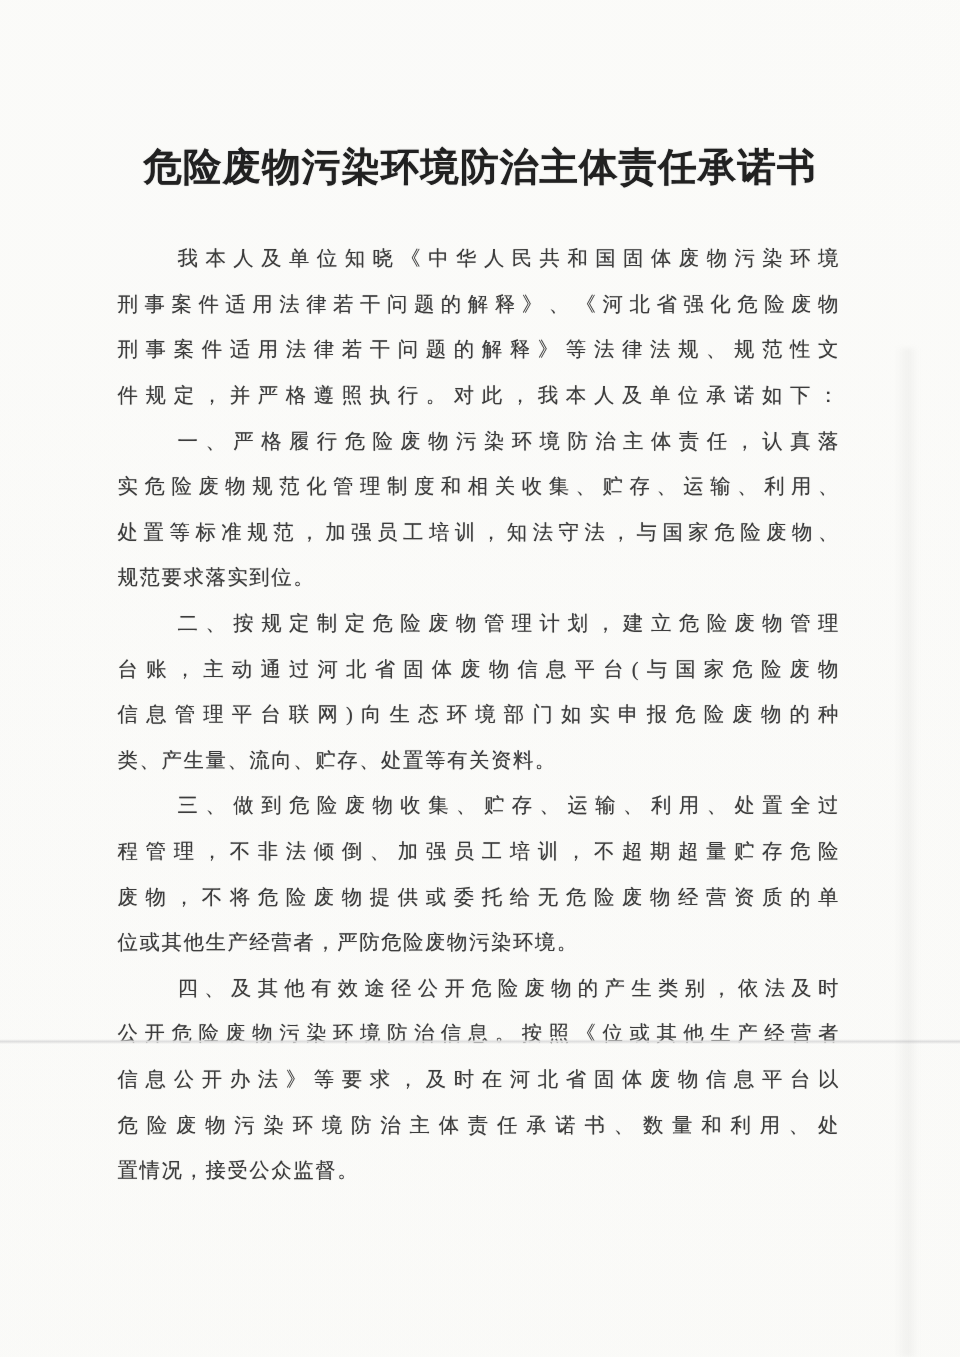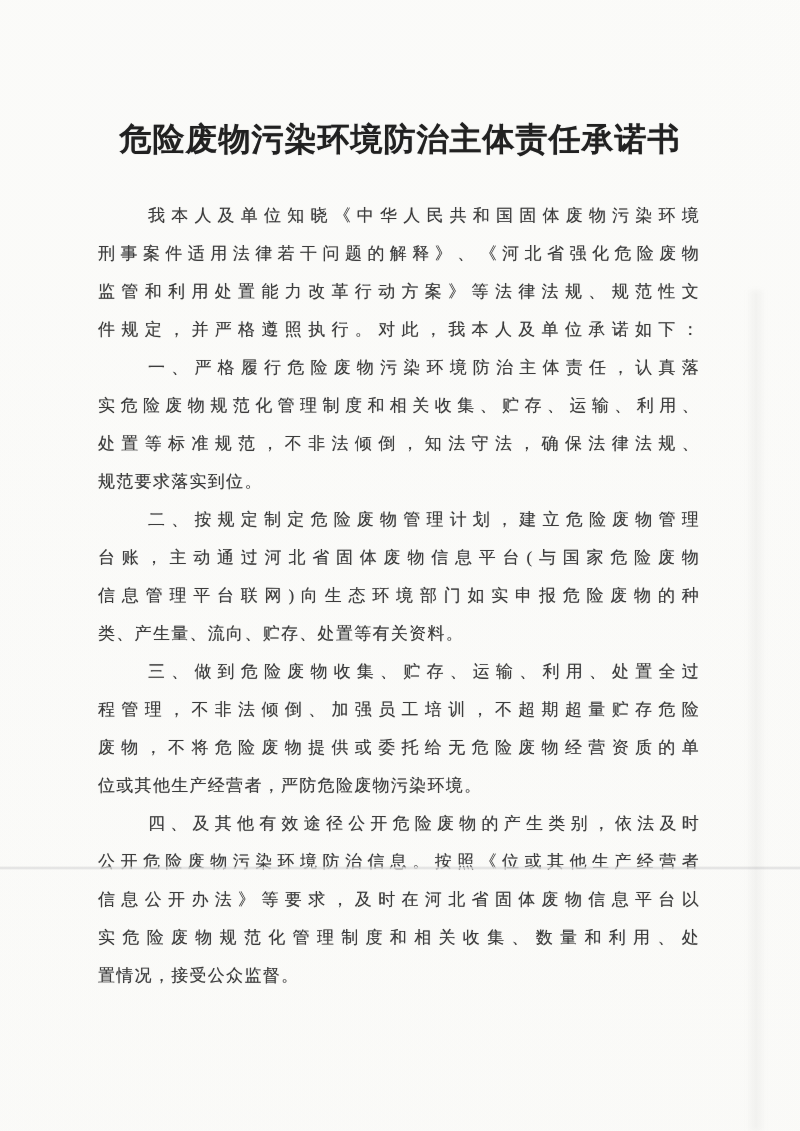--- a/index.html
+++ b/index.html
@@ -90,45 +90,45 @@
 
 <div class="page">
   <div class="paper-tone"></div>
 
   <h1 class="doc-title">危险废物污染环境防治主体责任承诺书</h1>
 
   <div class="doc-body" id="doc-body">
       <div class="para">
         <div class="line first">我本人及单位知晓《中华人民共和国固体废物污染环境</div>
         <div class="line">刑事案件适用法律若干问题的解释》、《河北省强化危险废物</div>
-        <div class="line">监管和利用处置能力改革行动方案》等法律法规、规范性文</div>
+        <div class="line">刑事案件适用法律若干问题的解释》等法律法规、规范性文</div>
         <div class="line">件规定，并严格遵照执行。对此，我本人及单位承诺如下：</div>
       </div>
       <div class="para">
         <div class="line first">一、严格履行危险废物污染环境防治主体责任，认真落</div>
         <div class="line">实危险废物规范化管理制度和相关收集、贮存、运输、利用、</div>
-        <div class="line">处置等标准规范，不非法倾倒，知法守法，确保法律法规、</div>
+        <div class="line">处置等标准规范，加强员工培训，知法守法，与国家危险废物、</div>
         <div class="line natural">规范要求落实到位。</div>
       </div>
       <div class="para">
         <div class="line first">二、按规定制定危险废物管理计划，建立危险废物管理</div>
         <div class="line">台账，主动通过河北省固体废物信息平台(与国家危险废物</div>
         <div class="line">信息管理平台联网)向生态环境部门如实申报危险废物的种</div>
         <div class="line natural">类、产生量、流向、贮存、处置等有关资料。</div>
       </div>
       <div class="para">
         <div class="line first">三、做到危险废物收集、贮存、运输、利用、处置全过</div>
         <div class="line">程管理，不非法倾倒、加强员工培训，不超期超量贮存危险</div>
         <div class="line">废物，不将危险废物提供或委托给无危险废物经营资质的单</div>
         <div class="line natural">位或其他生产经营者，严防危险废物污染环境。</div>
       </div>
       <div class="para">
         <div class="line first">四、及其他有效途径公开危险废物的产生类别，依法及时</div>
         <div class="line">公开危险废物污染环境防治信息。按照《位或其他生产经营者</div>
         <div class="line">信息公开办法》等要求，及时在河北省固体废物信息平台以</div>
-        <div class="line">实危险废物规范化管理制度和相关收集、数量和利用、处</div>
+        <div class="line">危险废物污染环境防治主体责任承诺书、数量和利用、处</div>
         <div class="line natural">置情况，接受公众监督。</div>
       </div>
     </div>
 
   <div class="fold-line"></div>
   <div class="scan-streak"></div>
 </div>
 
 </body></html>

